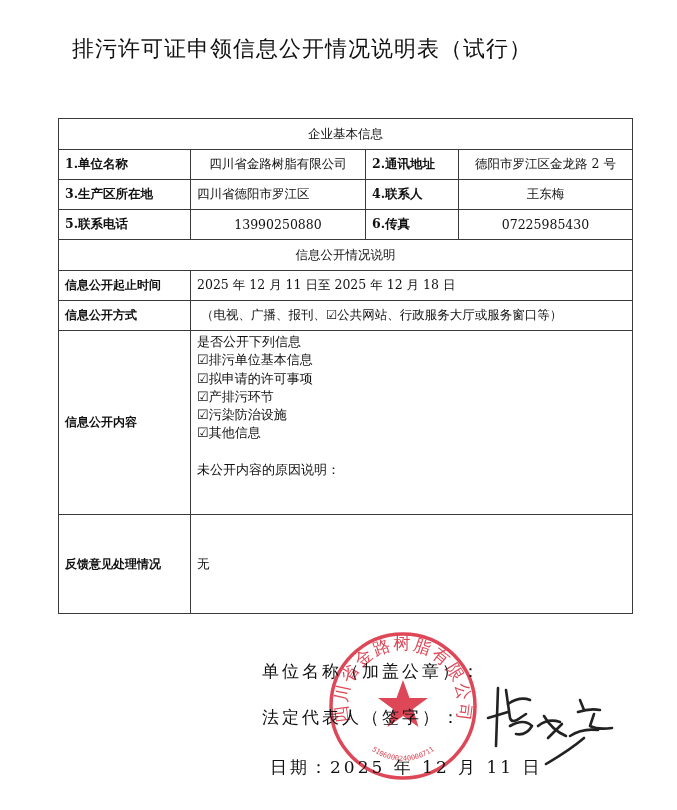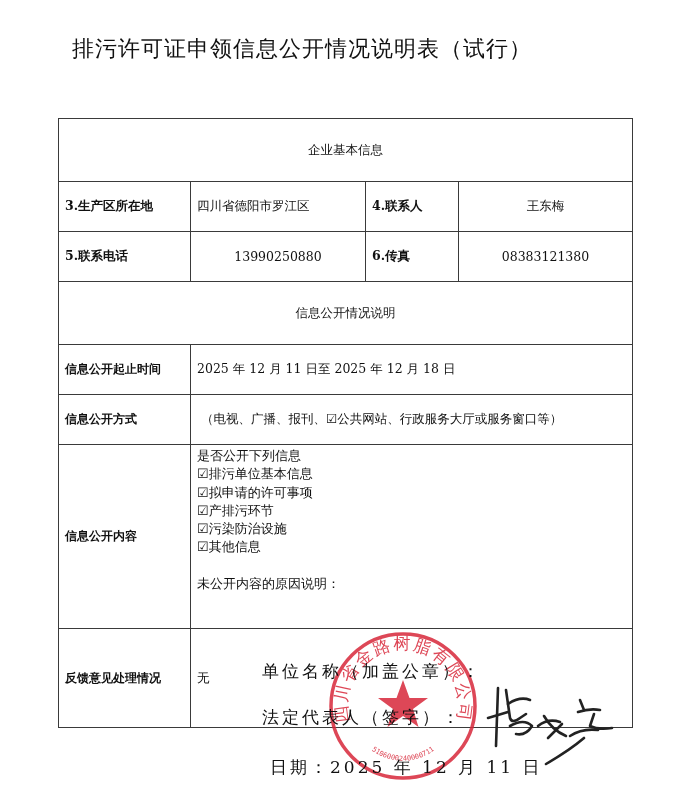--- a/index.html
+++ b/index.html
@@ -30,21 +30,21 @@
     position: absolute;
     left: 58px;
     top: 118px;
     width: 574px;
     border-collapse: collapse;
     table-layout: fixed;
     font-size: 12.5px;
   }
   table.form td {
     border: 1.5px solid #3a3a3a;
-    padding: 16px 6px;
+    padding: 0 6px;
     vertical-align: middle;
     overflow: hidden;
     white-space: nowrap;
   }
   .sans-bold {
     font-family: "DejaVu Sans", "Liberation Sans", sans-serif;
     font-weight: bold;
     font-size: 12px;
   }
   .label-cell {
@@ -107,30 +107,36 @@
     <col style="width:132px">
     <col style="width:175px">
     <col style="width:93px">
     <col style="width:174px">
   </colgroup>
   <tbody>
     <tr class="r31">
       <td colspan="4" class="section-head">企业基本信息</td>
     </tr>
     <tr class="r31">
+      <td class="label-cell">1.单位名称</td>
+      <td class="center">四川省金路树脂有限公司</td>
+      <td class="label-cell">2.通讯地址</td>
+      <td class="center">德阳市罗江区金龙路 2 号</td>
+    </tr>
+    <tr class="r31">
       <td class="label-cell">3.生产区所在地</td>
       <td>四川省德阳市罗江区</td>
       <td class="label-cell">4.联系人</td>
       <td class="center">王东梅</td>
     </tr>
     <tr class="r31">
       <td class="label-cell">5.联系电话</td>
       <td class="center">13990250880</td>
       <td class="label-cell">6.传真</td>
-      <td class="center">08383121380</td>
+      <td class="center">07225985430</td>
     </tr>
     <tr class="r31">
       <td colspan="4" class="section-head">信息公开情况说明</td>
     </tr>
     <tr class="r31">
       <td class="sans-bold">信息公开起止时间</td>
       <td colspan="3">2025 年 12 月 11 日至 2025 年 12 月 18 日</td>
     </tr>
     <tr class="r31">
       <td class="sans-bold">信息公开方式</td>

